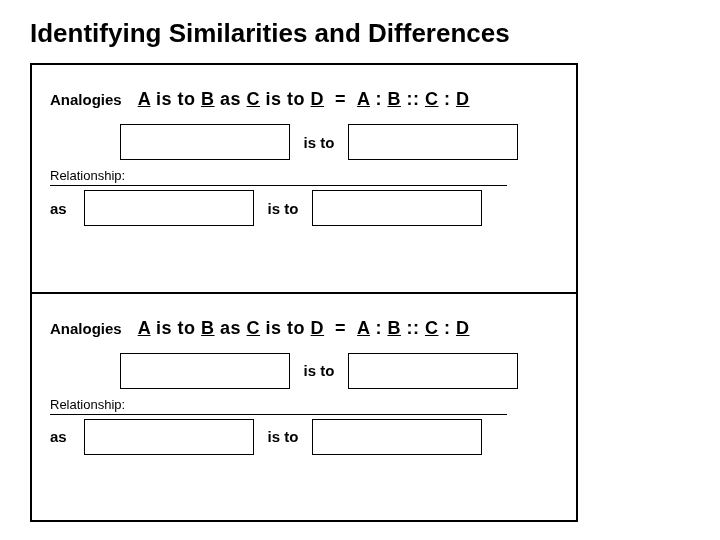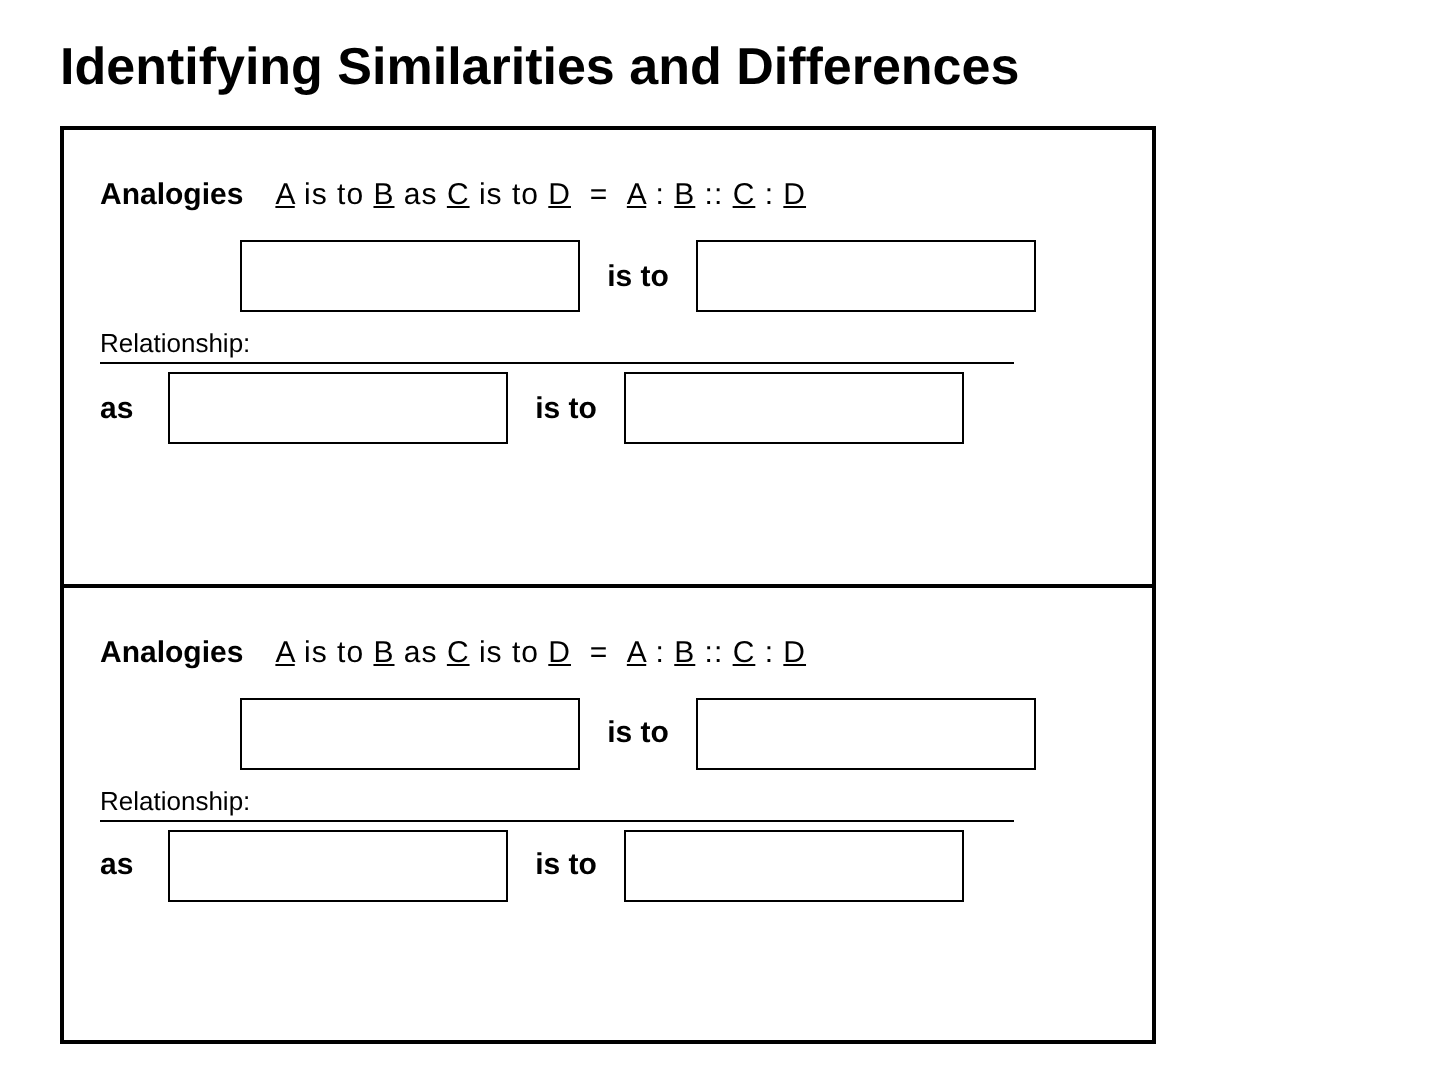--- a/index.html
+++ b/index.html
@@ -46,22 +46,22 @@
       margin-bottom: 10px;
       font-size: 15px;
       font-weight: bold;
     }
     .analogies-label {
       font-size: 15px;
       font-weight: bold;
       margin-right: 6px;
     }
     .formula {
-      font-size: 15px;
-      font-weight: normal;
+      font-size: 18px;
+      font-weight: bold;
       letter-spacing: 0.5px;
     }
     .formula u {
       text-decoration: underline;
     }
     .prefix-label {
       font-size: 15px;
       font-weight: bold;
       min-width: 24px;
     }

